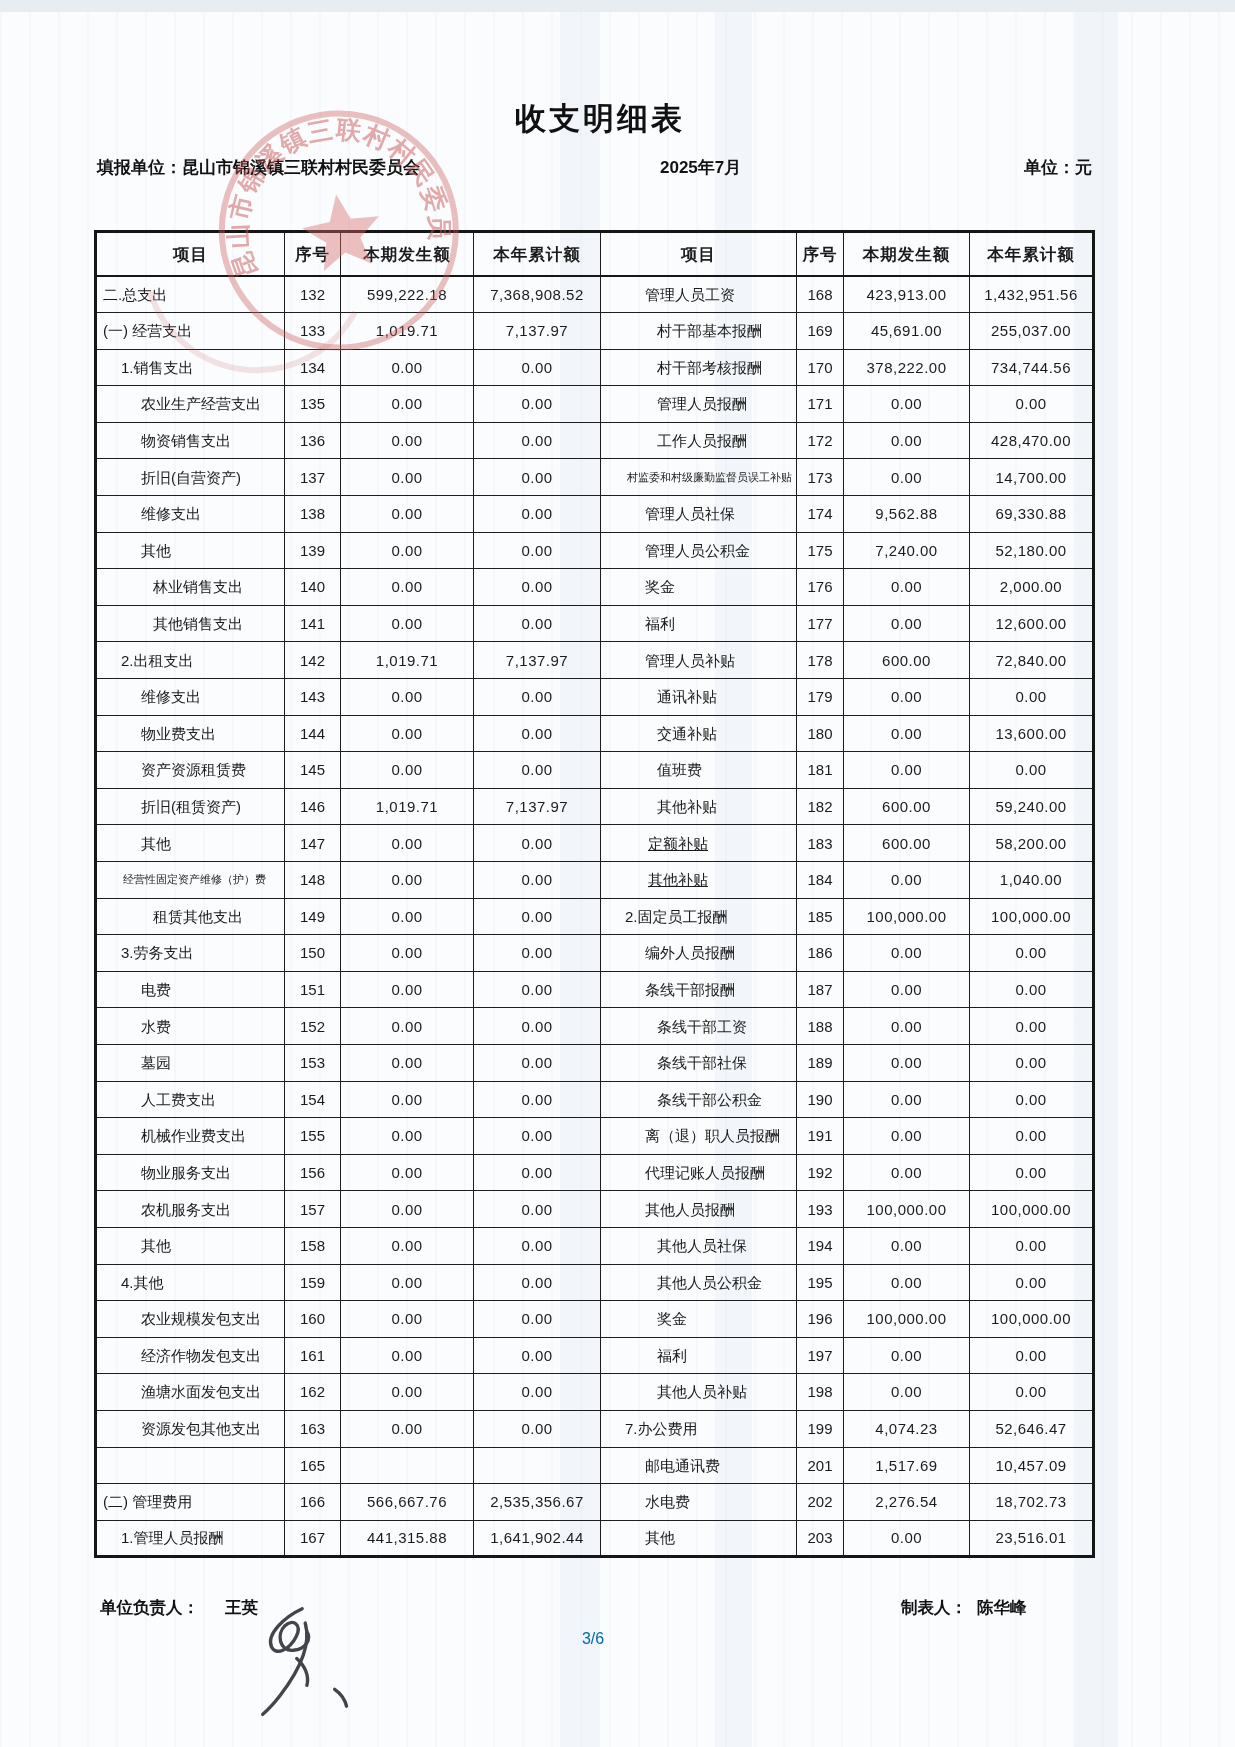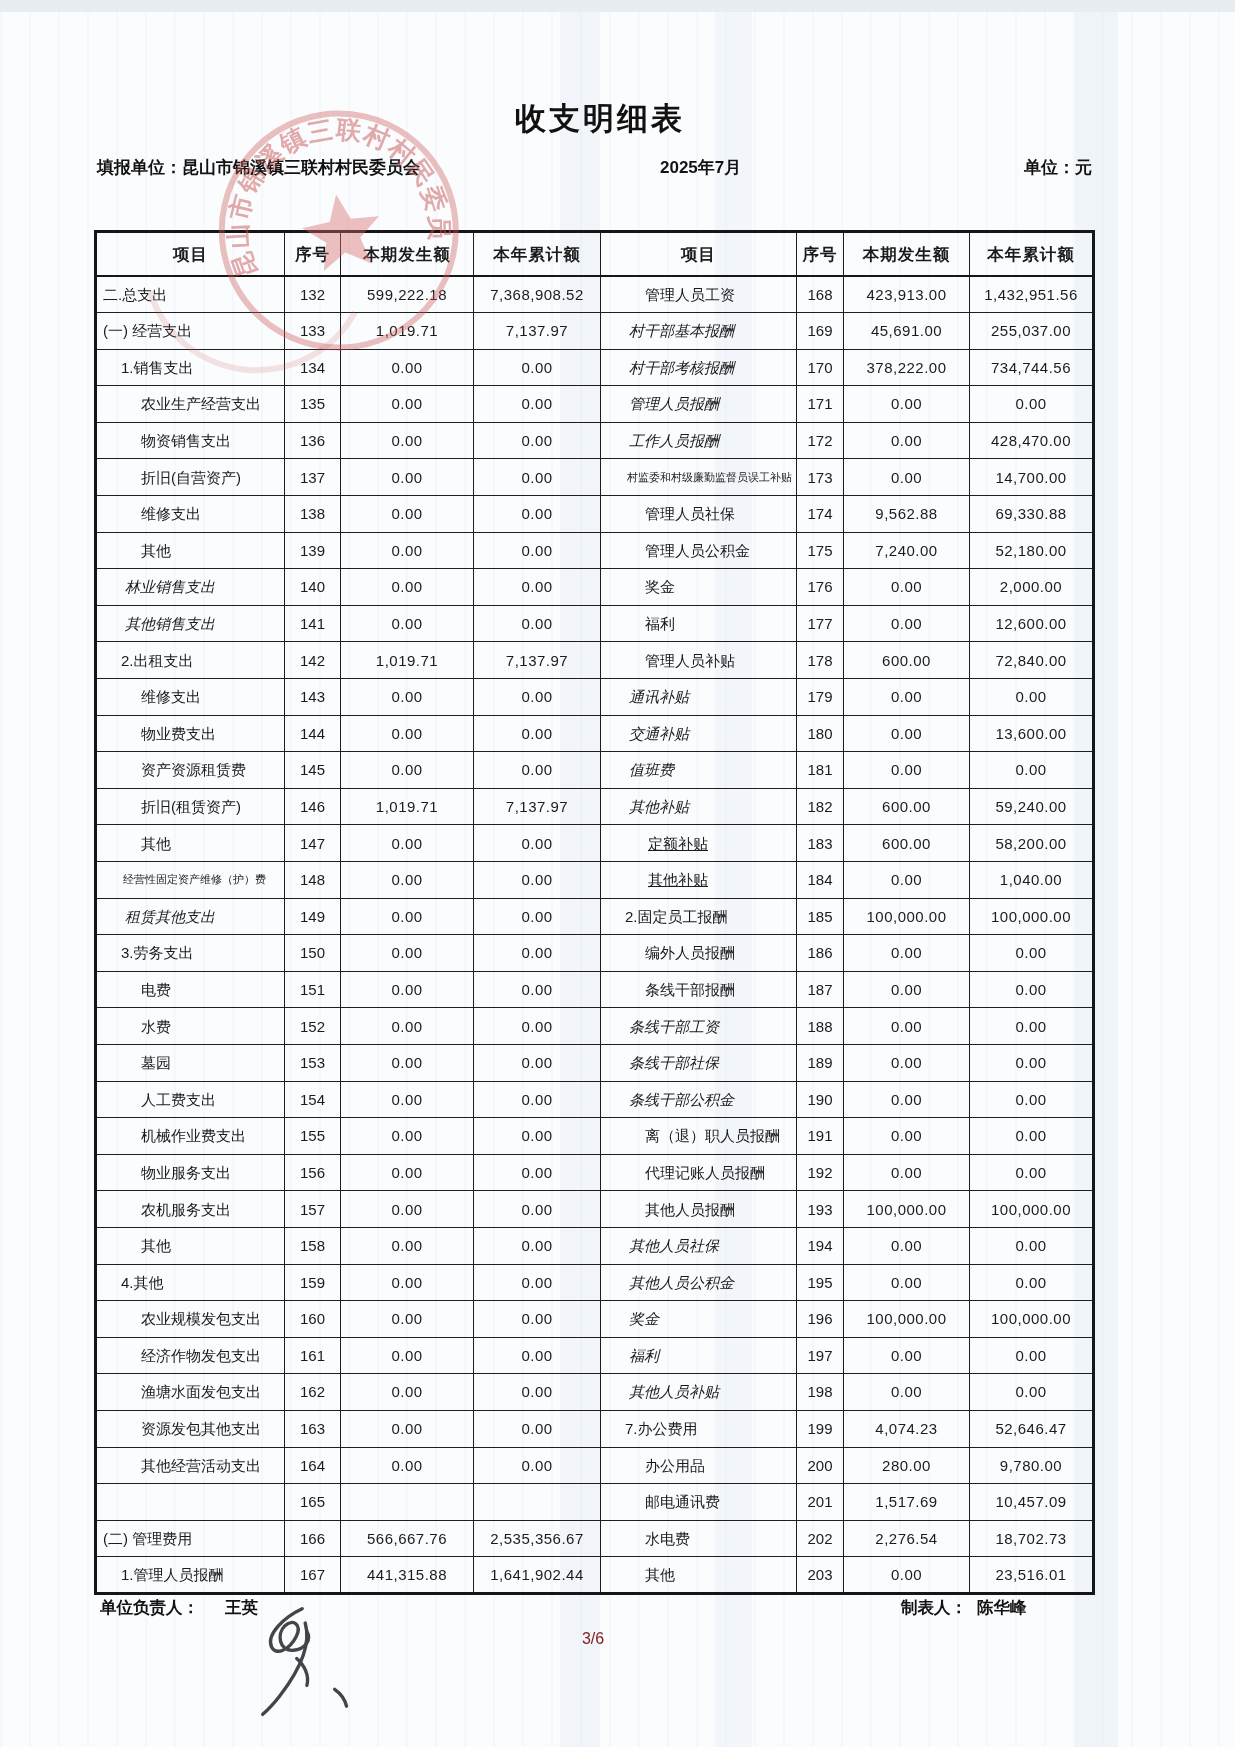--- a/index.html
+++ b/index.html
@@ -51,30 +51,30 @@
     height:42px;text-align:center;font-size:16.5px;font-weight:600;
     border-bottom:2.6px solid #161616;letter-spacing:1px;
   }
   table.sheet tbody tr{height:36.6px;}
   td.item{text-align:left;font-size:15px;}
   td.seq{text-align:center;font-size:15px;}
   td.amt{text-align:center;font-size:15px;letter-spacing:.5px;}
   td.item.ind0{padding-left:6px;}
   td.item.ind1{padding-left:24px;}
   td.item.ind2{padding-left:44px;}
-  td.item.ind3{padding-left:28px;font-style:italic;}
+  td.item.ind3{padding-left:56px;}
   td.item.ind4{padding-left:47px;text-decoration:underline;}
   td.item.small{font-size:11px;padding-left:26px;letter-spacing:0;}
 
   .footer{position:absolute;top:1585px;left:0;width:1235px;font-size:16.5px;font-weight:600;color:#121212;}
   .footer .left{position:absolute;left:100px;top:0;white-space:nowrap;}
   .footer .left .name{margin-left:26px;}
   .footer .right{position:absolute;left:901px;top:0;white-space:nowrap;}
   .footer .right .name{margin-left:10px;}
-  .pagenum{position:absolute;top:1618px;left:94px;width:998px;text-align:center;font-size:16px;color:#7f1d1d;}
+  .pagenum{position:absolute;top:1618px;left:94px;width:998px;text-align:center;font-size:16px;color:#0369a1;}
 
   .stamp{position:absolute;left:198px;top:86px;width:290px;height:280px;pointer-events:none;transform:rotate(-9deg);}
   .stamp2{position:absolute;left:120px;top:190px;width:260px;height:190px;pointer-events:none;opacity:.16;}
   .signature{position:absolute;left:252px;top:1590px;width:130px;height:135px;pointer-events:none;transform:rotate(4deg);}
 </style>
 </head>
 <body>
 
 <div class="page">
 
@@ -424,30 +424,20 @@
           <td class="item ind2">资源发包其他支出</td>
           <td class="seq">163</td>
           <td class="amt">0.00</td>
           <td class="amt">0.00</td>
           <td class="item ind1">7.办公费用</td>
           <td class="seq">199</td>
           <td class="amt">4,074.23</td>
           <td class="amt">52,646.47</td>
         </tr>
         <tr>
-          <td class="item ind2">其他经营活动支出</td>
-          <td class="seq">164</td>
-          <td class="amt">0.00</td>
-          <td class="amt">0.00</td>
-          <td class="item ind2">办公用品</td>
-          <td class="seq">200</td>
-          <td class="amt">280.00</td>
-          <td class="amt">9,780.00</td>
-        </tr>
-        <tr>
           <td class="item ind2"></td>
           <td class="seq">165</td>
           <td class="amt"></td>
           <td class="amt"></td>
           <td class="item ind2">邮电通讯费</td>
           <td class="seq">201</td>
           <td class="amt">1,517.69</td>
           <td class="amt">10,457.09</td>
         </tr>
         <tr>

